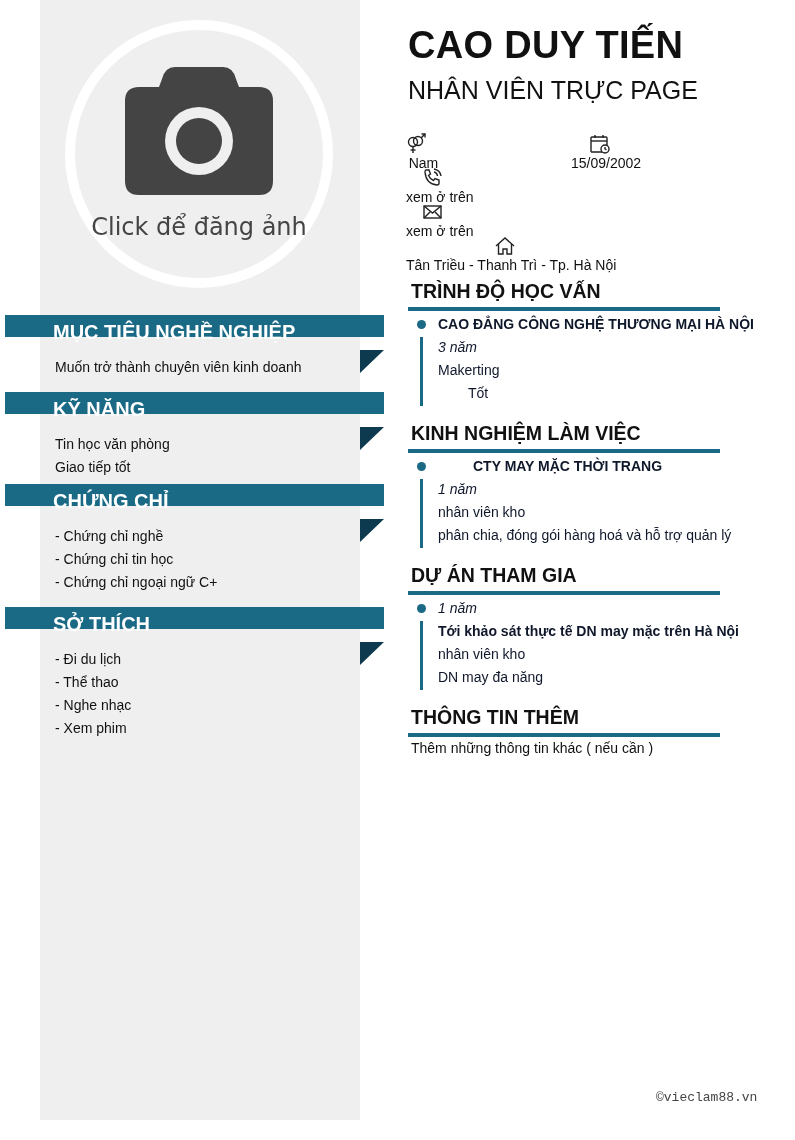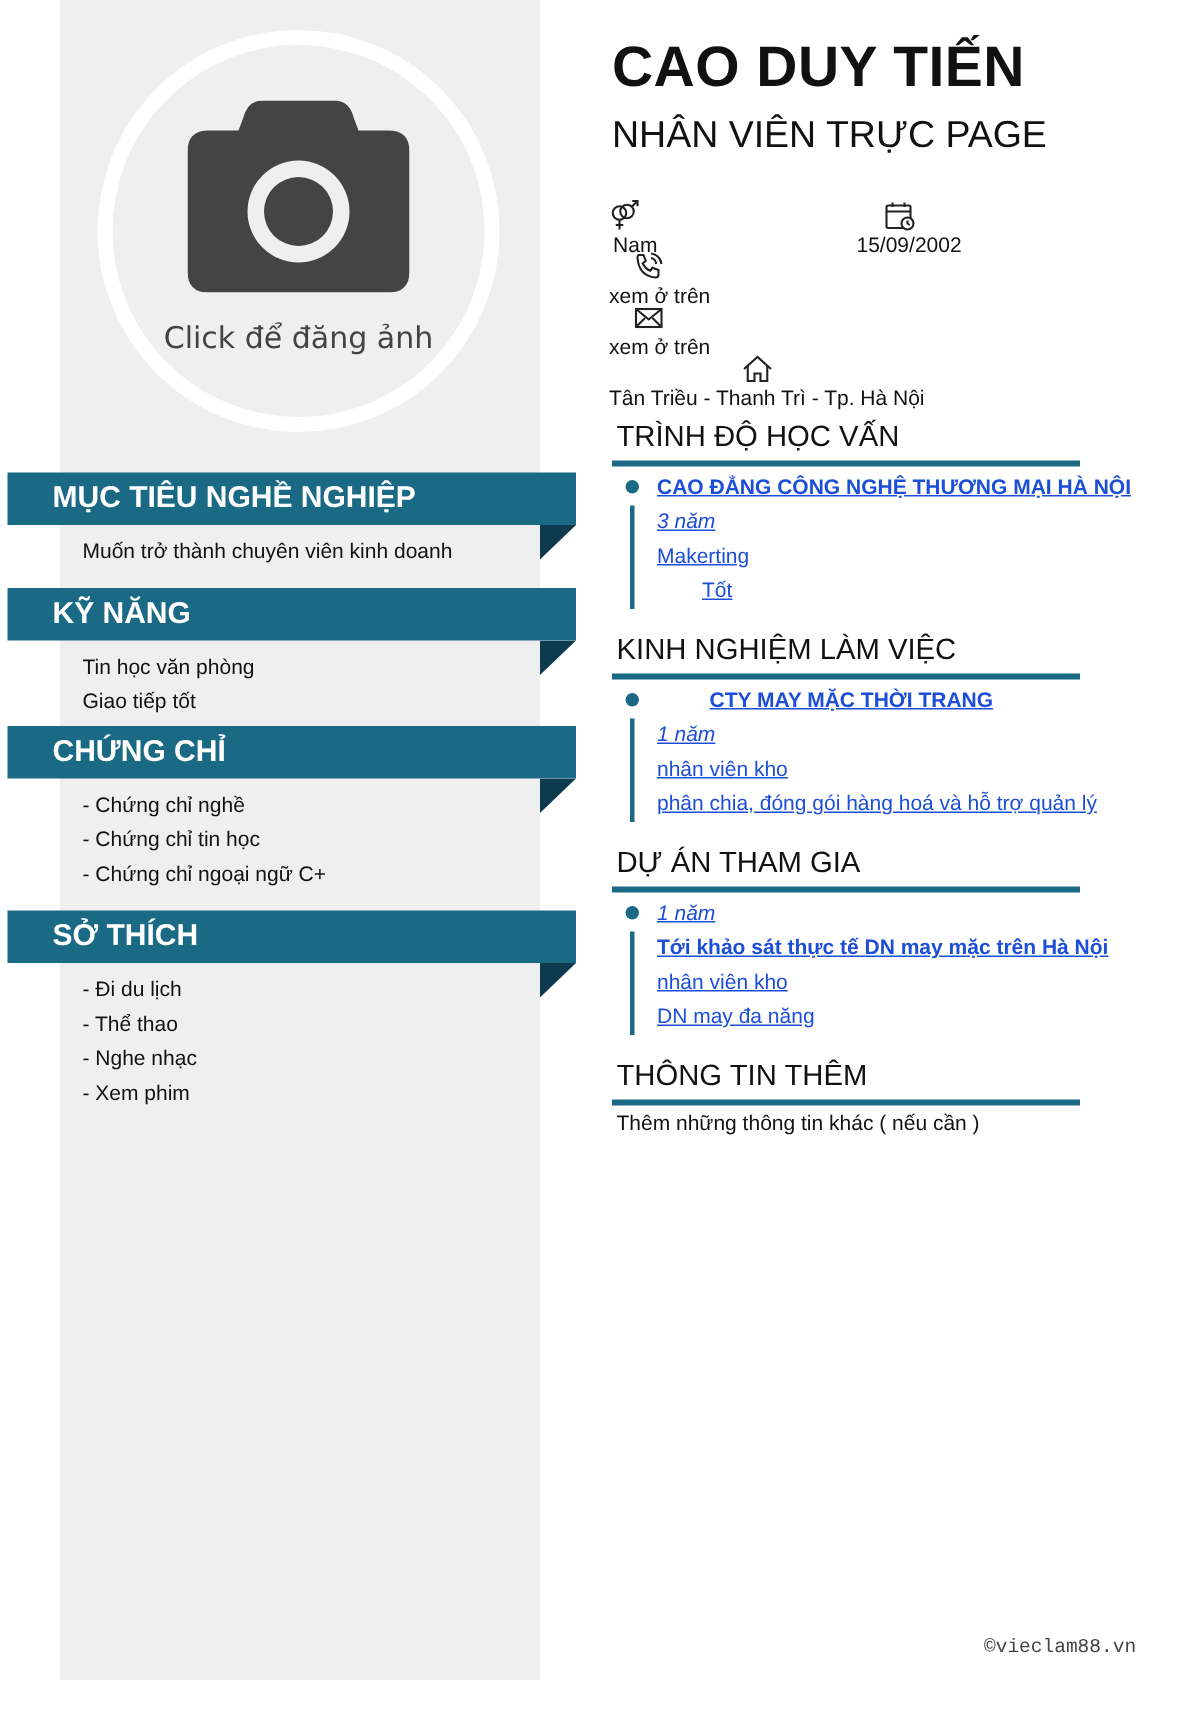--- a/index.html
+++ b/index.html
@@ -3,40 +3,40 @@
 <meta charset="utf-8">
 <style>
   * { box-sizing: border-box; margin: 0; padding: 0; }
   html, body { width: 795px; height: 1140px; background: #ffffff; overflow: hidden; }
   body { position: relative; font-family: "Liberation Sans", sans-serif; color: #111; }
 
   .sidebar-bg { position: absolute; left: 40px; top: 0; width: 320px; height: 1120px; background: #efefef; }
 
   .avatar { position: absolute; left: 65px; top: 20px; width: 268px; height: 268px; border-radius: 50%; border: 10px solid #ffffff; background: #efefef; }
   .camera { position: absolute; left: 50px; top: 37px; }
-  .avatar-label { position: absolute; left: 0; right: 0; top: 183px; text-align: center; font-family: "DejaVu Sans", sans-serif; font-size: 20px; color: #444; }
+  .avatar-label { position: absolute; left: 0; right: 0; top: 183px; text-align: center; font-family: "DejaVu Sans", sans-serif; font-size: 24px; color: #444; }
 
-  .ribbon { position: absolute; left: 5px; width: 379px; height: 35px; background: #1a6985; color: #fff; font-weight: bold; font-size: 20px; line-height: 35px; padding-left: 30px; }
+  .ribbon { position: absolute; left: 5px; width: 379px; height: 22px; background: #1a6985; color: #fff; font-weight: bold; font-size: 20px; line-height: 35px; padding-left: 48px; }
   .fold { position: absolute; left: 360px; width: 24px; height: 23px; }
   .fold svg { display: block; }
 
   .side-text { position: absolute; left: 55px; font-size: 14px; line-height: 23px; color: #111; text-align: right; }
 
   .name { position: absolute; left: 408px; top: 24px; font-size: 38px; font-weight: bold; color: #111; letter-spacing: 0.3px; }
   .job { position: absolute; left: 408px; top: 76px; font-size: 25px; color: #111; }
 
   .info-row { position: absolute; font-size: 14px; color: #111; display: flex; align-items: center; flex-direction: column; }
   .info-row .ic { width: 22px; height: 22px; margin-right: 13px; display: flex; align-items: center; justify-content: center; }
 
-  .sec-title { position: absolute; left: 411px; font-size: 19.5px; font-weight: normal; color: #111; }
+  .sec-title { position: absolute; left: 411px; font-size: 19.5px; font-weight: bold; color: #111; }
   .sec-line { position: absolute; left: 408px; width: 312px; height: 4px; background: #1a6985; }
 
   .dot { position: absolute; left: 417px; width: 9px; height: 9px; border-radius: 50%; background: #1a6985; }
   .vbar { position: absolute; left: 420px; width: 3px; background: #1a6985; }
-  .entry { position: absolute; left: 438px; font-size: 14px; line-height: 23px; color: #1d4ed8; text-decoration: underline; }
+  .entry { position: absolute; left: 438px; font-size: 14px; line-height: 23px; color: #0f172a; }
   .b { font-weight: bold; }
   .i { font-style: italic; }
 
   .extra { position: absolute; left: 411px; top: 740px; font-size: 14px; color: #111; }
   .footer { position: absolute; left: 656px; top: 1090px; font-family: "Liberation Mono", monospace; font-size: 13px; color: #444; }
 </style>
 </head>
 <body>
 
 <div class="sidebar-bg"></div>

